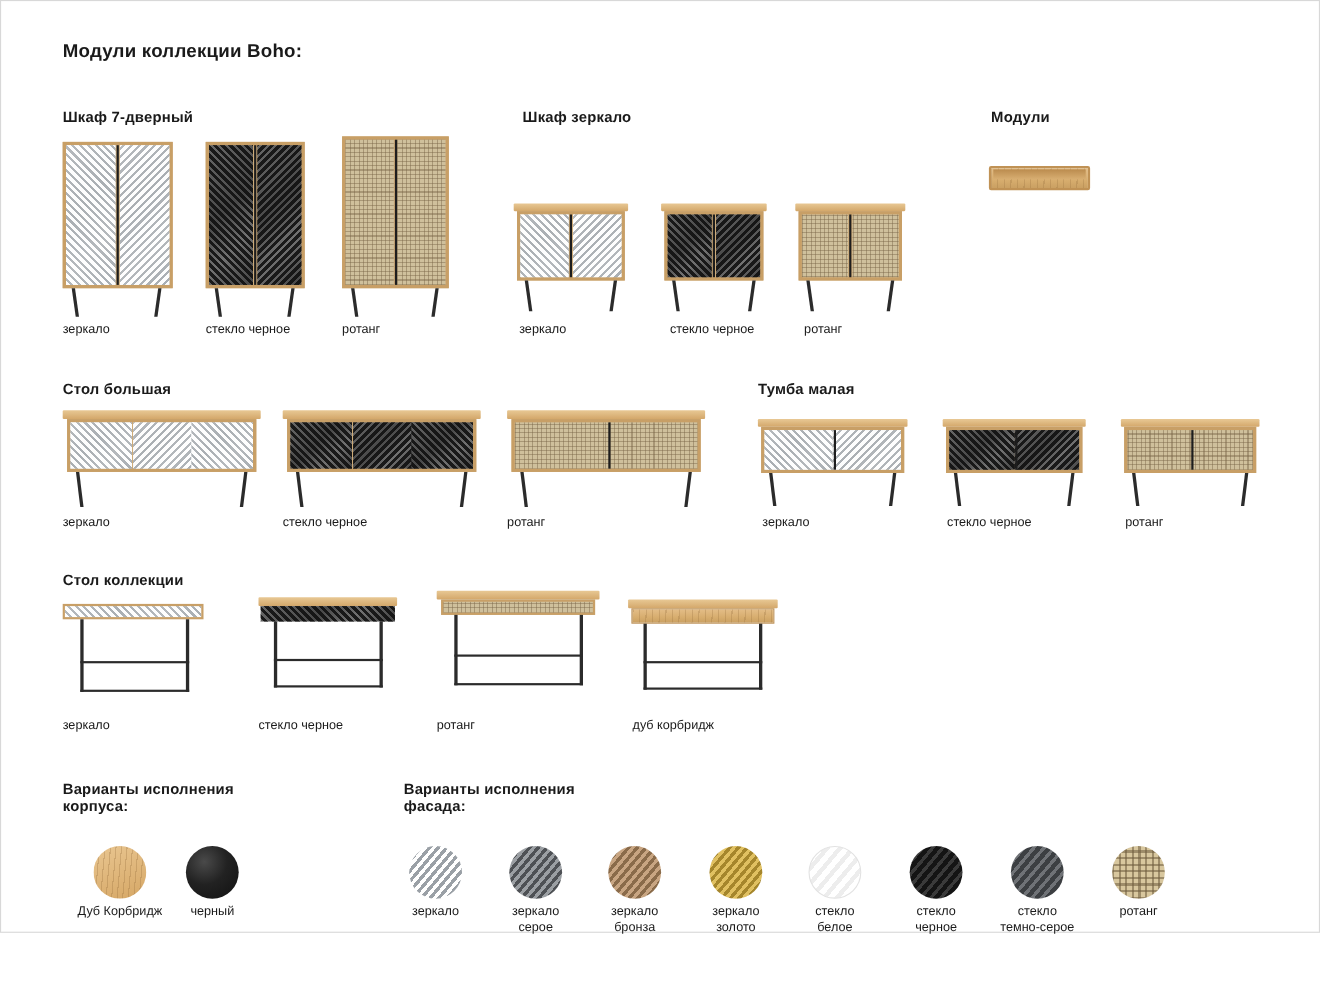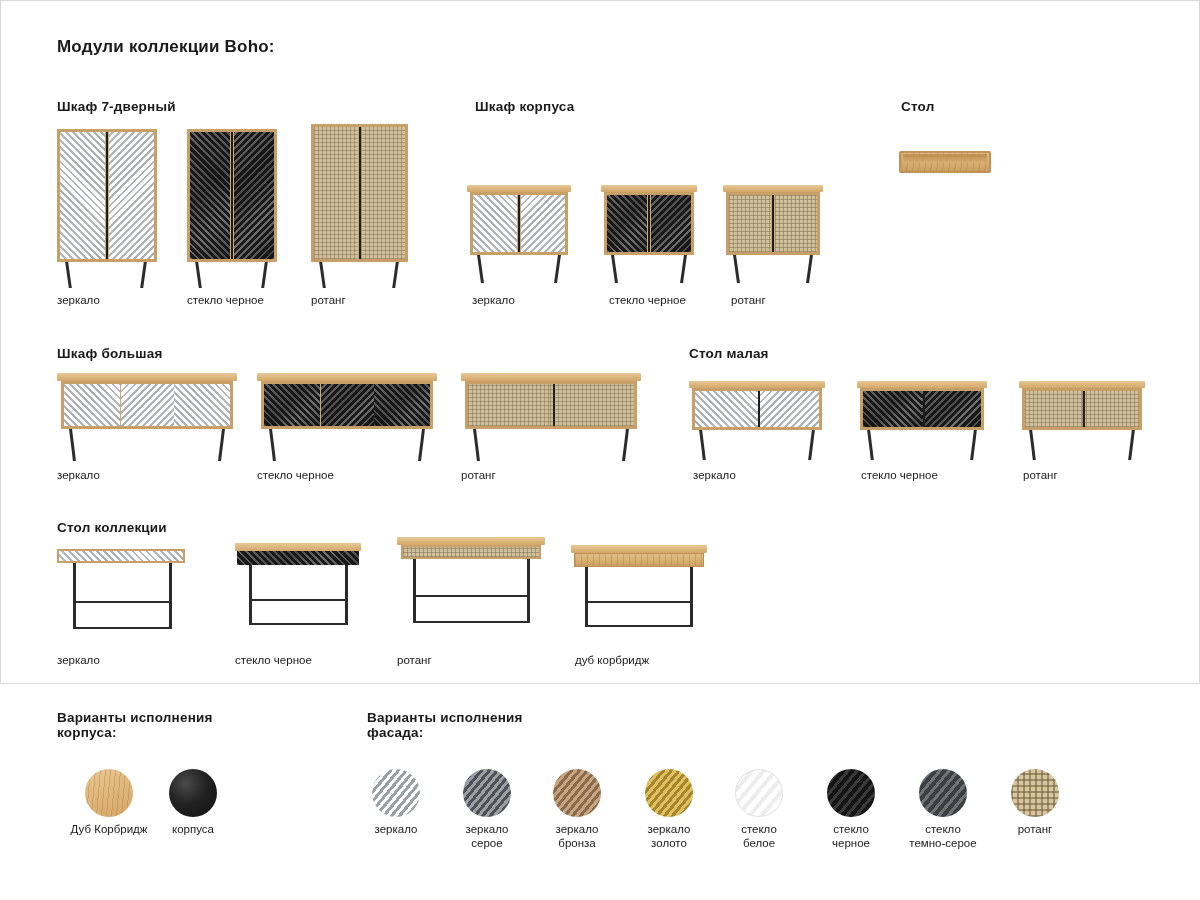--- a/index.html
+++ b/index.html
@@ -11,21 +11,21 @@
     width: 1200px;
     height: 900px;
     font-family: "Liberation Sans", sans-serif;
     color: #1a1a1a;
     position: relative;
     overflow: hidden;
   }
   .page {
     position: relative;
     width: 1200px;
-    height: 684px;
+    height: 848px;
     border: 1px solid #d8d8d8;
     box-sizing: border-box;
     background: #fff;
   }
   .page-title {
     position: absolute;
     left: 56px;
     top: 36px;
     font-size: 17px;
     font-weight: bold;
@@ -166,21 +166,21 @@
     <div class="body-frame" style="left:0; top:0; width:97px; height:138px;">
       <div class="panel fin-rattan" style="left:0; top:0; width:44px; height:100%;"></div>
       <div class="panel fin-rattan" style="right:0; top:0; width:44px; height:100%;"></div>
       <div class="divider-v" style="left:45px;"></div>
     </div>
     <div class="leg" style="left:10px; top:138px; width:3px; height:26px; transform:skewX(8deg);"></div>
     <div class="leg" style="left:83px; top:138px; width:3px; height:26px; transform:skewX(-8deg);"></div>
   </div>
   <div class="caption" style="left:310px; top:292px;">ротанг</div>
 
-  <div class="group-title" style="left:474px; top:98px;">Шкаф корпуса</div>
+  <div class="group-title" style="left:474px; top:98px;">Шкаф зеркало</div>
 
   <div class="item" style="left:466px; top:184px; width:104px; height:104px;">
     <div class="top-board" style="left:0; top:0; width:104px; height:7px;"></div>
     <div class="body-frame" style="left:3px; top:7px; width:98px; height:63px;">
       <div class="panel fin-mirror" style="left:0; top:0; width:44px; height:100%;"></div>
       <div class="panel fin-mirror-b" style="right:0; top:0; width:44px; height:100%;"></div>
       <div class="divider-v" style="left:45px;"></div>
     </div>
     <div class="leg" style="left:12px; top:70px; width:3px; height:28px; transform:skewX(8deg);"></div>
     <div class="leg" style="left:89px; top:70px; width:3px; height:28px; transform:skewX(-8deg);"></div>
@@ -204,27 +204,27 @@
     <div class="body-frame" style="left:3px; top:7px; width:94px; height:63px;">
       <div class="panel fin-rattan" style="left:0; top:0; width:42px; height:100%;"></div>
       <div class="panel fin-rattan" style="right:0; top:0; width:42px; height:100%;"></div>
       <div class="divider-v" style="left:43px;"></div>
     </div>
     <div class="leg" style="left:12px; top:70px; width:3px; height:28px; transform:skewX(8deg);"></div>
     <div class="leg" style="left:85px; top:70px; width:3px; height:28px; transform:skewX(-8deg);"></div>
   </div>
   <div class="caption" style="left:730px; top:292px;">ротанг</div>
 
-  <div class="group-title" style="left:900px; top:98px;">Стол</div>
+  <div class="group-title" style="left:900px; top:98px;">Модули</div>
   <div class="item" style="left:898px; top:150px; width:92px; height:26px;">
     <div class="panel fin-oak" style="left:0; top:0; width:92px; height:22px; border:2px solid #c09255; box-sizing:border-box; border-radius:2px;"></div>
     <div class="panel" style="left:4px; top:3px; width:84px; height:9px; background:linear-gradient(180deg,#bb8c4e,#d8ae72);"></div>
   </div>
 
-  <div class="group-title" style="left:56px; top:345px;">Шкаф большая</div>
+  <div class="group-title" style="left:56px; top:345px;">Стол большая</div>
 
   <div class="item" style="left:56px; top:372px; width:180px; height:90px;">
     <div class="top-board" style="left:0; top:0; width:180px; height:8px;"></div>
     <div class="body-frame" style="left:4px; top:8px; width:172px; height:48px;">
       <div class="panel fin-mirror" style="left:0; top:0; width:56px; height:100%;"></div>
       <div class="panel fin-mirror-b" style="left:57px; top:0; width:56px; height:100%;"></div>
       <div class="panel fin-mirror" style="right:0; top:0; width:56px; height:100%;"></div>
     </div>
     <div class="leg" style="left:14px; top:56px; width:3px; height:32px; transform:skewX(7deg);"></div>
     <div class="leg" style="left:163px; top:56px; width:3px; height:32px; transform:skewX(-7deg);"></div>
@@ -248,21 +248,21 @@
     <div class="body-frame" style="left:4px; top:8px; width:172px; height:48px;">
       <div class="panel fin-rattan" style="left:0; top:0; width:84px; height:100%;"></div>
       <div class="panel fin-rattan" style="right:0; top:0; width:84px; height:100%;"></div>
       <div class="divider-v" style="left:85px;"></div>
     </div>
     <div class="leg" style="left:14px; top:56px; width:3px; height:32px; transform:skewX(7deg);"></div>
     <div class="leg" style="left:163px; top:56px; width:3px; height:32px; transform:skewX(-7deg);"></div>
   </div>
   <div class="caption" style="left:460px; top:467px;">ротанг</div>
 
-  <div class="group-title" style="left:688px; top:345px;">Стол малая</div>
+  <div class="group-title" style="left:688px; top:345px;">Тумба малая</div>
 
   <div class="item" style="left:688px; top:380px; width:136px; height:84px;">
     <div class="top-board" style="left:0; top:0; width:136px; height:7px;"></div>
     <div class="body-frame" style="left:3px; top:7px; width:130px; height:42px;">
       <div class="panel fin-mirror" style="left:0; top:0; width:62px; height:100%;"></div>
       <div class="panel fin-mirror-b" style="right:0; top:0; width:62px; height:100%;"></div>
       <div class="divider-v" style="left:63px;"></div>
     </div>
     <div class="leg" style="left:12px; top:49px; width:3px; height:30px; transform:skewX(7deg);"></div>
     <div class="leg" style="left:121px; top:49px; width:3px; height:30px; transform:skewX(-7deg);"></div>
@@ -334,21 +334,21 @@
   </div>
   <div class="caption" style="left:574px; top:652px;">дуб корбридж</div>
 
   <div class="group-title" style="left:56px; top:709px;">Варианты исполнения
 корпуса:</div>
 
   <div class="swatch sw-oak" style="left:84px; top:768px;"></div>
   <div class="sw-label" style="left:46px; top:821px; width:124px;">Дуб Корбридж</div>
 
   <div class="swatch sw-black" style="left:168px; top:768px;"></div>
-  <div class="sw-label" style="left:152px; top:821px; width:80px;">корпуса</div>
+  <div class="sw-label" style="left:152px; top:821px; width:80px;">черный</div>
 
   <div class="group-title" style="left:366px; top:709px;">Варианты исполнения
 фасада:</div>
 
   <div class="swatch sw-mirror" style="left:371px; top:768px;"></div>
   <div class="sw-label" style="left:355px; top:821px; width:80px;">зеркало</div>
 
   <div class="swatch sw-mirror-grey" style="left:462px; top:768px;"></div>
   <div class="sw-label" style="left:446px; top:821px; width:80px;">зеркало
 серое</div>

